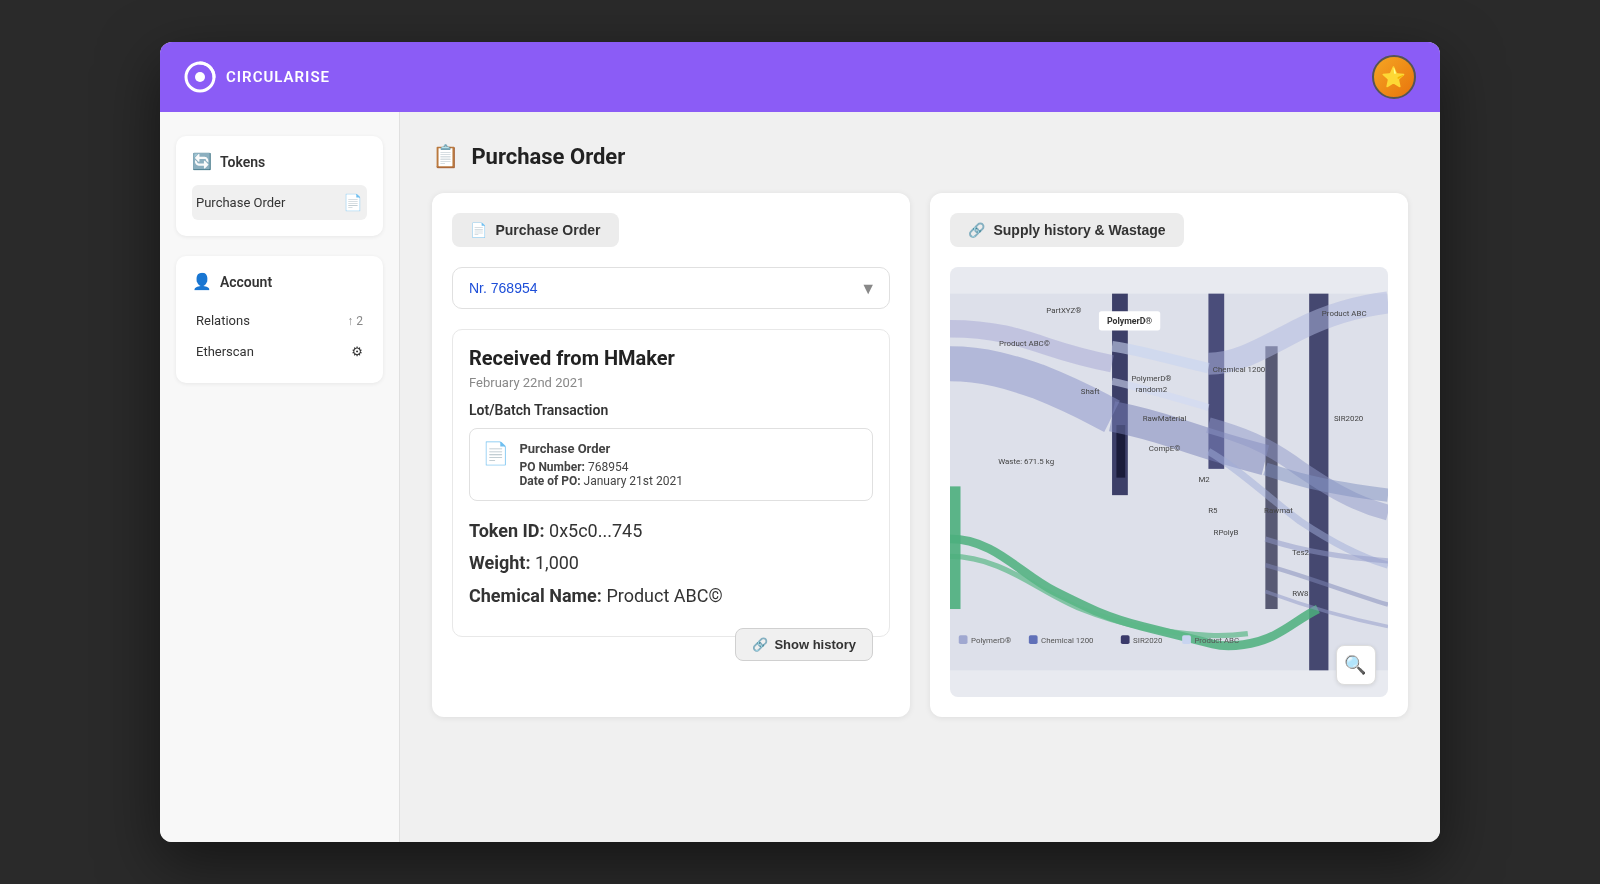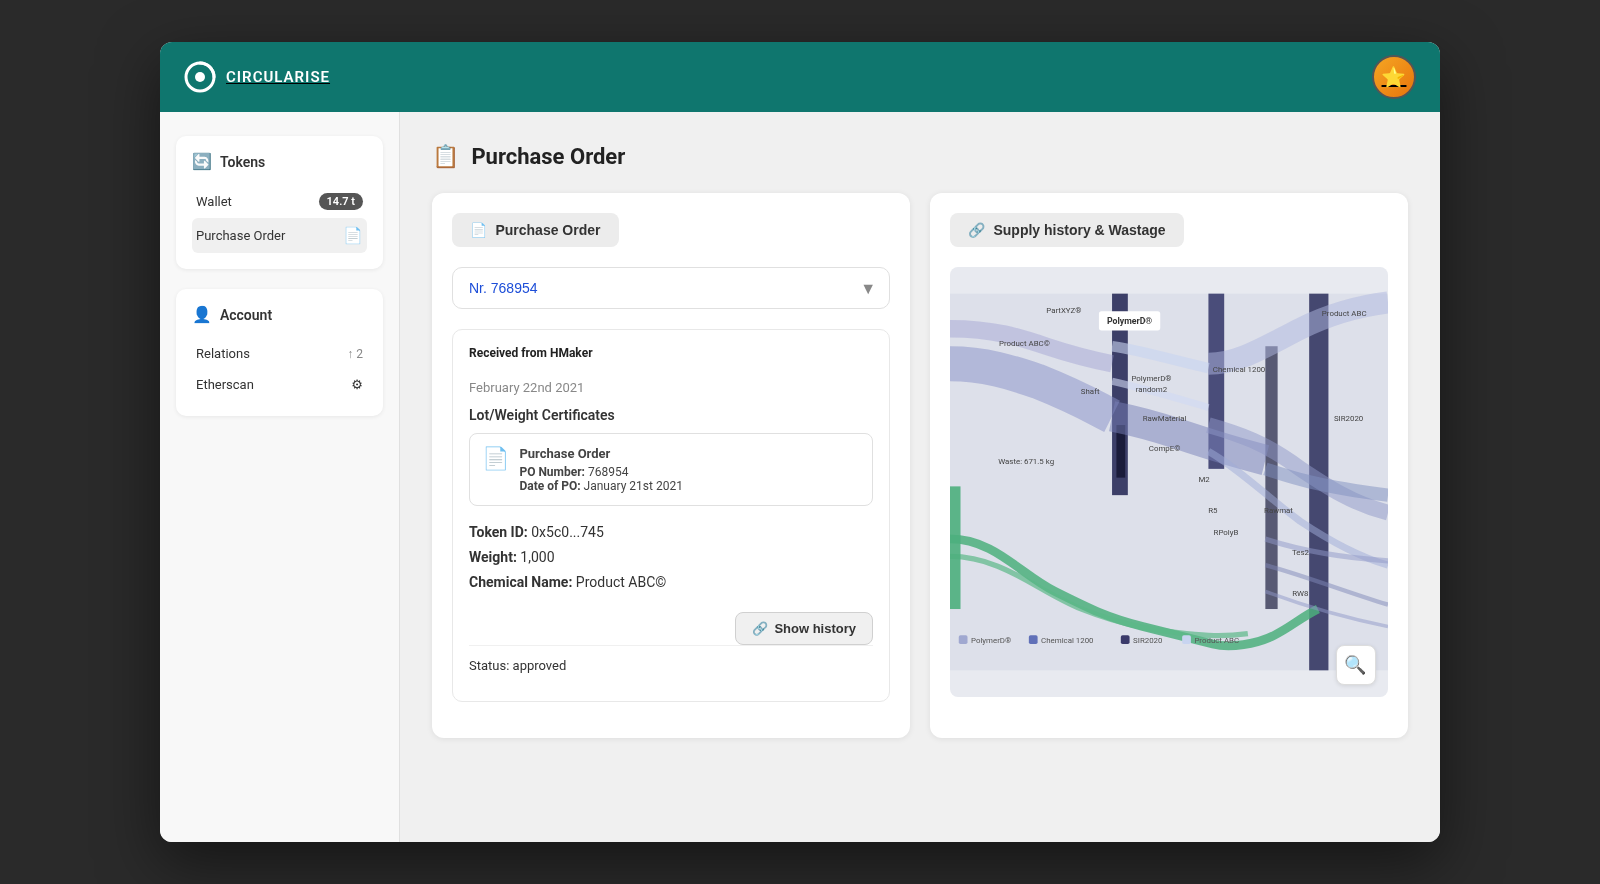--- a/index.html
+++ b/index.html
@@ -15,28 +15,27 @@
       width: 1280px;
       height: 800px;
       background: #f0f0f0;
       border-radius: 12px;
       overflow: hidden;
       display: flex;
       flex-direction: column;
       box-shadow: 0 20px 60px rgba(0,0,0,0.5);
     }
     .top-bar {
-      background: #0f766e;
+      background: #8b5cf6;
       height: 70px;
       display: flex;
       align-items: center;
       justify-content: space-between;
       padding: 0 24px;
       flex-shrink: 0;
-      text-decoration: underline;
     }
     .logo-area {
       display: flex;
       align-items: center;
       gap: 10px;
     }
     .logo-icon {
       width: 32px;
       height: 32px;
     }
@@ -188,24 +187,24 @@
       color: #888;
       pointer-events: none;
     }
     .po-info-block {
       border: 1px solid #e8e8e8;
       border-radius: 10px;
       padding: 16px;
       margin-bottom: 16px;
     }
     .po-sender {
-      font-size: 12px;
+      font-size: 20px;
       font-weight: 700;
       color: #222;
-      margin-bottom: 20px;
+      margin-bottom: 5px;
     }
     .po-date {
       font-size: 13px;
       color: #888;
     }
     .po-section-title {
       font-size: 14px;
       font-weight: 600;
       color: #333;
       margin-bottom: 10px;
@@ -227,21 +226,21 @@
     .cert-details {
       font-size: 12px;
       color: #444;
     }
     .cert-title {
       font-weight: 700;
       font-size: 13px;
       margin-bottom: 4px;
     }
     .token-info {
-      font-size: 14px;
+      font-size: 18px;
       color: #333;
       line-height: 1.8;
     }
     .token-info strong {
       font-weight: 700;
     }
     .show-history-btn {
       display: flex;
       align-items: center;
       gap: 6px;
@@ -323,24 +322,20 @@
 
   <div class="main-content">
 
     <div class="sidebar">
 
       <div class="sidebar-section">
         <div class="sidebar-section-header">
           <span class="icon">🔄</span>
           <span>Tokens</span>
         </div>
-        <div class="sidebar-item">
-          <span>Wallet</span>
-          <span class="badge">14.7 t</span>
-        </div>
         <div class="sidebar-item active">
           <span>Purchase Order</span>
           <span class="badge-doc">📄</span>
         </div>
       </div>
 
       <div class="sidebar-section">
         <div class="sidebar-section-header">
           <span class="icon">👤</span>
           <span>Account</span>
@@ -376,21 +371,21 @@
             <select class="select-box">
               <option>Nr. 768954</option>
             </select>
             <span class="select-arrow">▼</span>
           </div>
 
           <div class="po-info-block">
             <div class="po-sender">Received from HMaker</div>
             <div class="po-date">February 22nd 2021</div>
 
-            <div class="po-section-title">Lot/Weight Certificates</div>
+            <div class="po-section-title">Lot/Batch Transaction</div>
 
             <div class="certificate-card">
               <span class="cert-icon">📄</span>
               <div class="cert-details">
                 <div class="cert-title">Purchase Order</div>
                 <div>
                   <strong>PO Number:</strong>
                   <span>768954</span>
                 </div>
                 <div>
@@ -415,24 +410,20 @@
               </div>
             </div>
 
             <div style="text-align:right; padding-top: 8px;">
               <button class="show-history-btn">
                 <span>🔗</span>
                 <span>Show history</span>
               </button>
             </div>
 
-            <div class="status-line">
-              <span>Status:</span>
-              <span>approved</span>
-            </div>
           </div>
         </div>
 
         <div class="card">
           <button class="card-tab-btn">
             <span>🔗</span>
             <span>Supply history &amp; Wastage</span>
           </button>
 
           <div class="supply-chart-area">

